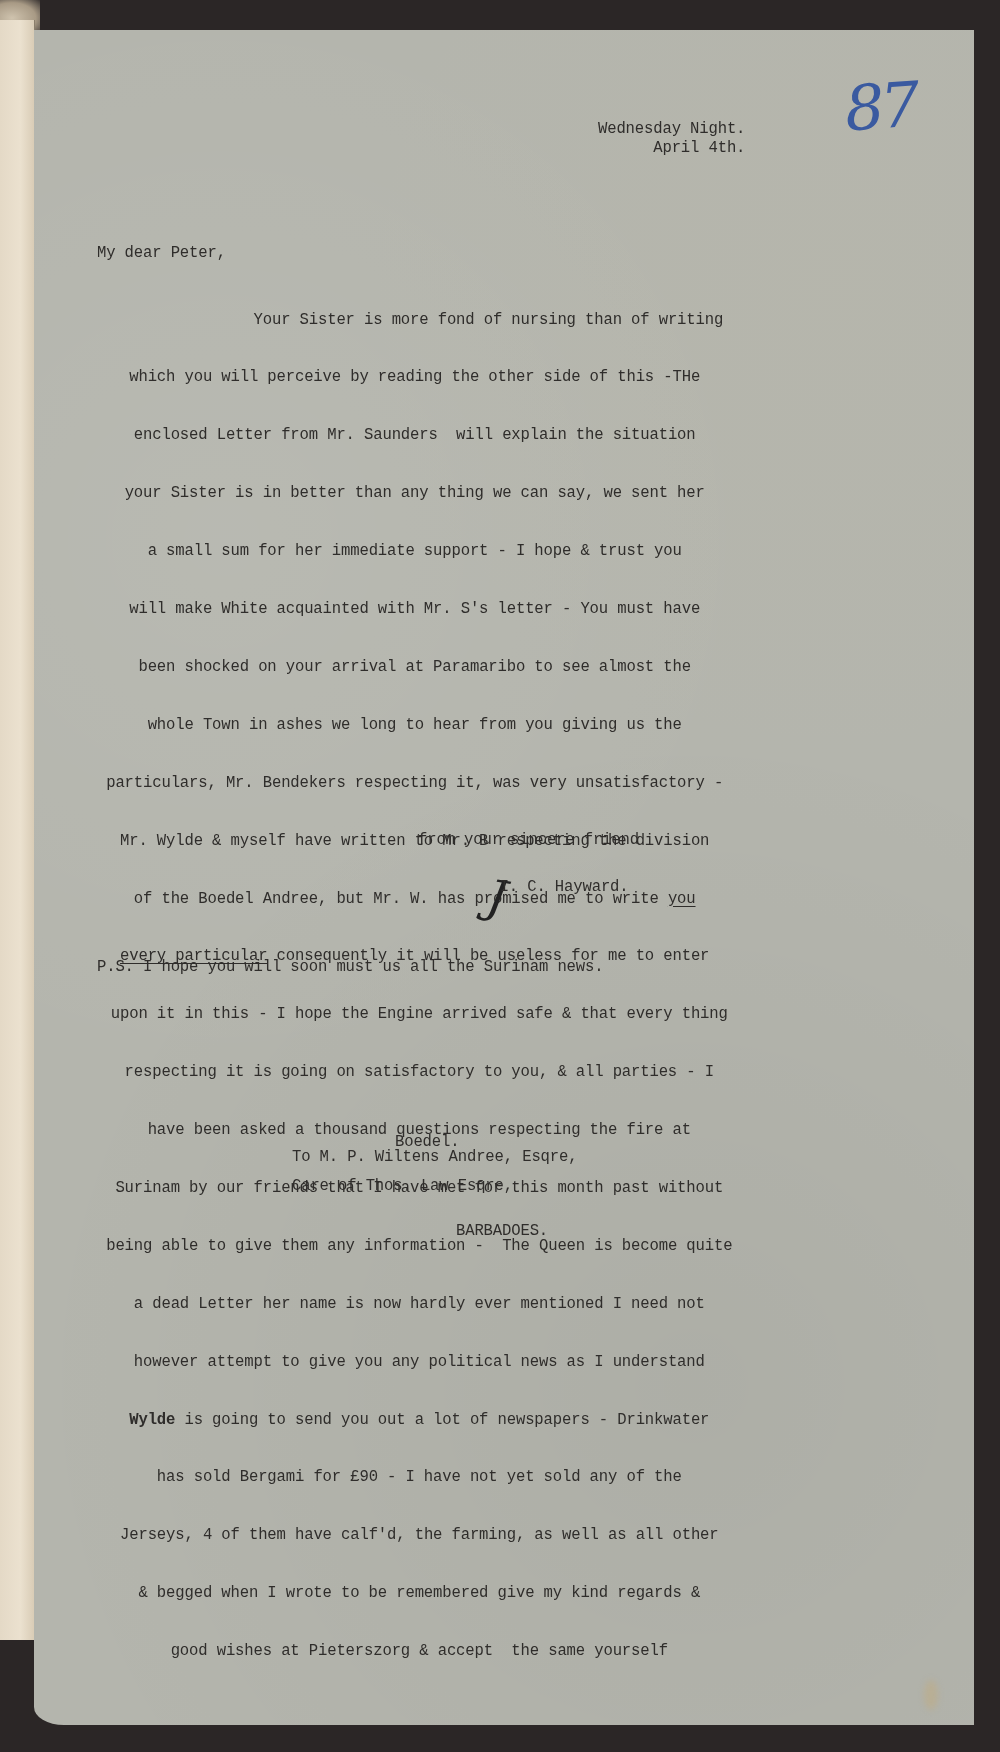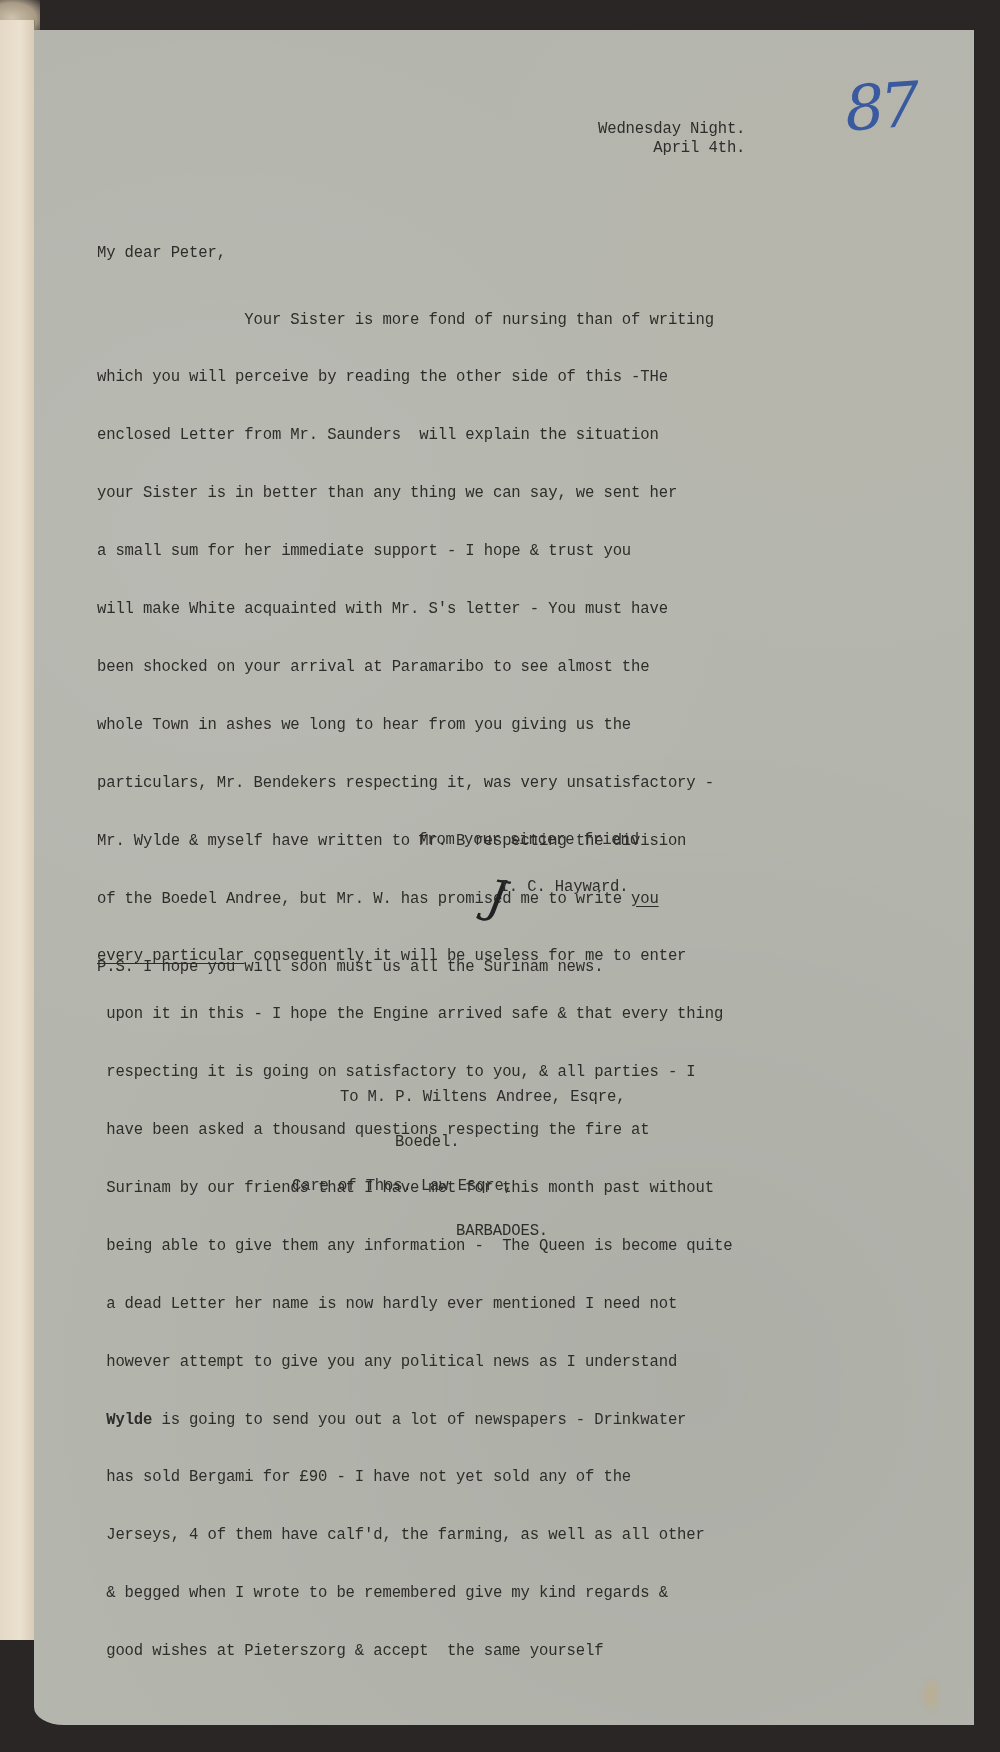--- a/index.html
+++ b/index.html
@@ -36,31 +36,31 @@
     white-space:pre; letter-spacing:-0.15px;
   }
   .date { left:598px; top:120px; text-align:right; }
   .folio {
     position:absolute; left:845px; top:72px; color:#3a5aa0;
     font-family:"DejaVu Serif", serif; font-style:italic; font-size:62px;
     line-height:70px; letter-spacing:-4px; transform:rotate(-4deg);
   }
   .salutation { left:97px; top:232px;margin-top:12px; }
   .body-block { left:97px; top:272px; }
-  .body-line { display:block; height:19.3px; }
+  .body-line { display:block; height:19.3px;text-align:center; }
   .ul { text-decoration:underline; text-underline-offset:3px; }
   .bold { font-weight:bold; }
   .closing { left:418px; top:831px; }
   .signature { left:472px; top:878px; }
   .sig-j {
     position:absolute; left:488px; top:870px; font-family:"DejaVu Serif", serif;
     font-style:italic; font-size:46px; color:#222; transform:rotate(10deg);
   }
   .ps { left:97px; top:958px; }
-  .addr1 { left:292px; top:1088px;margin-left:48px; }
+  .addr1 { left:292px; top:1148px; }
   .addr2 { left:395px; top:1133px; }
   .addr3 { left:292px; top:1177px; }
   .addr4 { left:456px; top:1222px; }
 </style>
 </head>
 <body>
 
 <div class="binding-top"></div>
 <div class="binding"></div>
 

